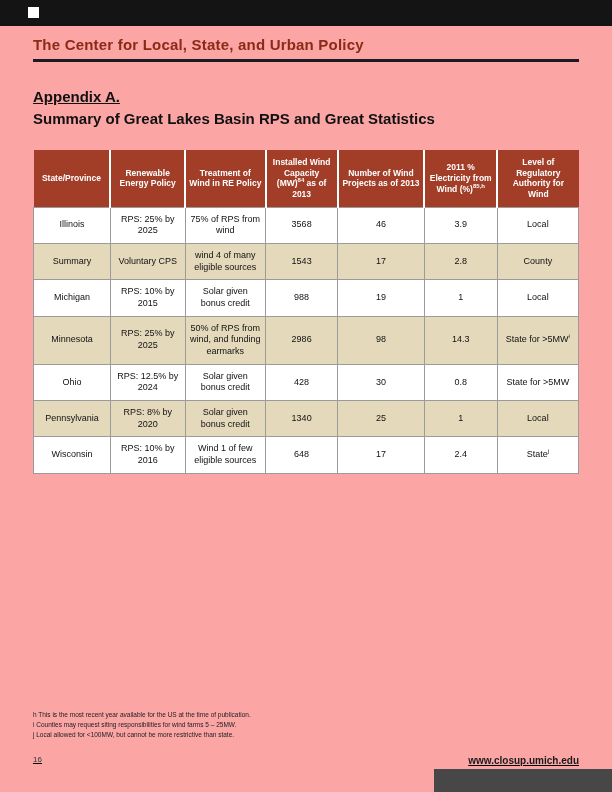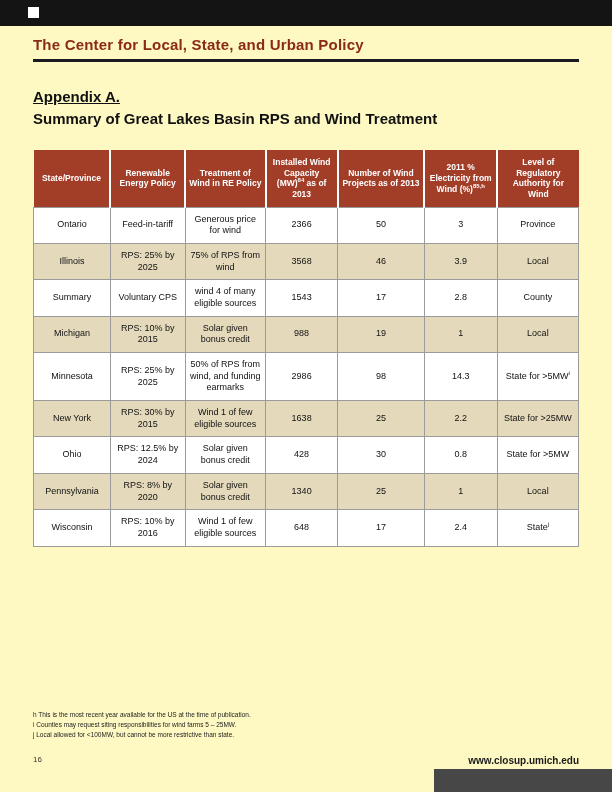--- a/index.html
+++ b/index.html
@@ -1,19 +1,19 @@
 <!DOCTYPE html>
 <html><head>
 <meta charset="utf-8">
 <style>
   * { margin:0; padding:0; box-sizing:border-box; }
   body { background:#d8d8d8; font-family:"Liberation Sans", sans-serif; }
   .page {
     position:relative; width:612px; height:792px; margin:0 auto;
-    background:#fef9c3; overflow:hidden;
+    background:#fca5a5; overflow:hidden;
   }
   .top-bar { position:absolute; top:0; left:0; width:612px; height:26px; background:#141414; }
   .top-bar-mark { position:absolute; left:28px; top:7px; width:11px; height:11px; background:#ffffff; }
 
   .org-header {
     position:absolute; top:36px; left:33px; width:546px;
     color:#8a2a17; font-size:15px; font-weight:bold; letter-spacing:0.2px;
     padding-bottom:6px; border-bottom:3px solid #191a22;
   }
   .appendix-label {
@@ -42,40 +42,40 @@
   }
   tbody tr:nth-child(even) td { background:#e4d9bb; }
   sup { font-size:6px; vertical-align:super; line-height:0; }
 
   .footnotes { position:absolute; left:33px; bottom:52px; width:400px; }
   .footnote { font-size:6.5px; color:#222222; line-height:1.55; }
   .fn-marker { font-size:6.5px; }
 
   .footer-row {
     position:absolute; left:33px; bottom:26px; width:546px;
-    display:flex; justify-content:space-between; 
+    display:flex; justify-content:space-between; text-decoration:underline;
   }
   .page-number { font-size:8px; color:#333333; }
   .website { font-size:10px; font-weight:bold; color:#1a1a1a; }
 
   .corner-block { position:absolute; right:0; bottom:0; width:178px; height:23px; background:#474747; }
 </style>
 </head>
 <body>
 
 <div class="page">
 
   <div class="top-bar">
     <div class="top-bar-mark"></div>
   </div>
 
   <div class="org-header">The Center for Local, State, and Urban Policy</div>
 
   <div class="appendix-label">Appendix A.</div>
-  <div class="doc-title">Summary of Great Lakes Basin RPS and Wind Treatment</div>
+  <div class="doc-title">Summary of Great Lakes Basin RPS and Great Statistics</div>
 
   <div class="table-wrap">
     <table>
       <colgroup>
         <col class="c1">
           <col class="c2">
           <col class="c3">
           <col class="c4">
         <col class="c5">
           <col class="c6">
@@ -86,29 +86,20 @@
             <th>State/Province</th>
             <th>Renewable Energy Policy</th>
             <th>Treatment of Wind in RE Policy</th>
             <th>Installed Wind Capacity (MW)<sup>84</sup> as of 2013</th>
             <th>Number of Wind Projects as of 2013</th>
             <th>2011 % Electricity from Wind (%)<sup>85,h</sup></th>
             <th>Level of Regulatory Authority for Wind</th>
           </tr>
       </thead>
       <tbody>
-          <tr>
-            <td>Ontario</td>
-            <td>Feed-in-tariff</td>
-            <td>Generous price for wind</td>
-            <td>2366</td>
-            <td>50</td>
-            <td>3</td>
-            <td>Province</td>
-          </tr>
           <tr>
             <td>Illinois</td>
             <td>RPS: 25% by 2025</td>
             <td>75% of RPS from wind</td>
             <td>3568</td>
             <td>46</td>
             <td>3.9</td>
             <td>Local</td>
           </tr>
           <tr>
@@ -130,29 +121,20 @@
             <td>Local</td>
           </tr>
           <tr>
             <td>Minnesota</td>
             <td>RPS: 25% by 2025</td>
             <td>50% of RPS from wind, and funding earmarks</td>
             <td>2986</td>
             <td>98</td>
             <td>14.3</td>
             <td>State for &gt;5MW<sup>i</sup></td>
-          </tr>
-          <tr>
-            <td>New York</td>
-            <td>RPS: 30% by 2015</td>
-            <td>Wind 1 of few eligible sources</td>
-            <td>1638</td>
-            <td>25</td>
-            <td>2.2</td>
-            <td>State for &gt;25MW</td>
           </tr>
           <tr>
             <td>Ohio</td>
             <td>RPS: 12.5% by 2024</td>
             <td>Solar given bonus credit</td>
             <td>428</td>
             <td>30</td>
             <td>0.8</td>
             <td>State for &gt;5MW</td>
           </tr>

